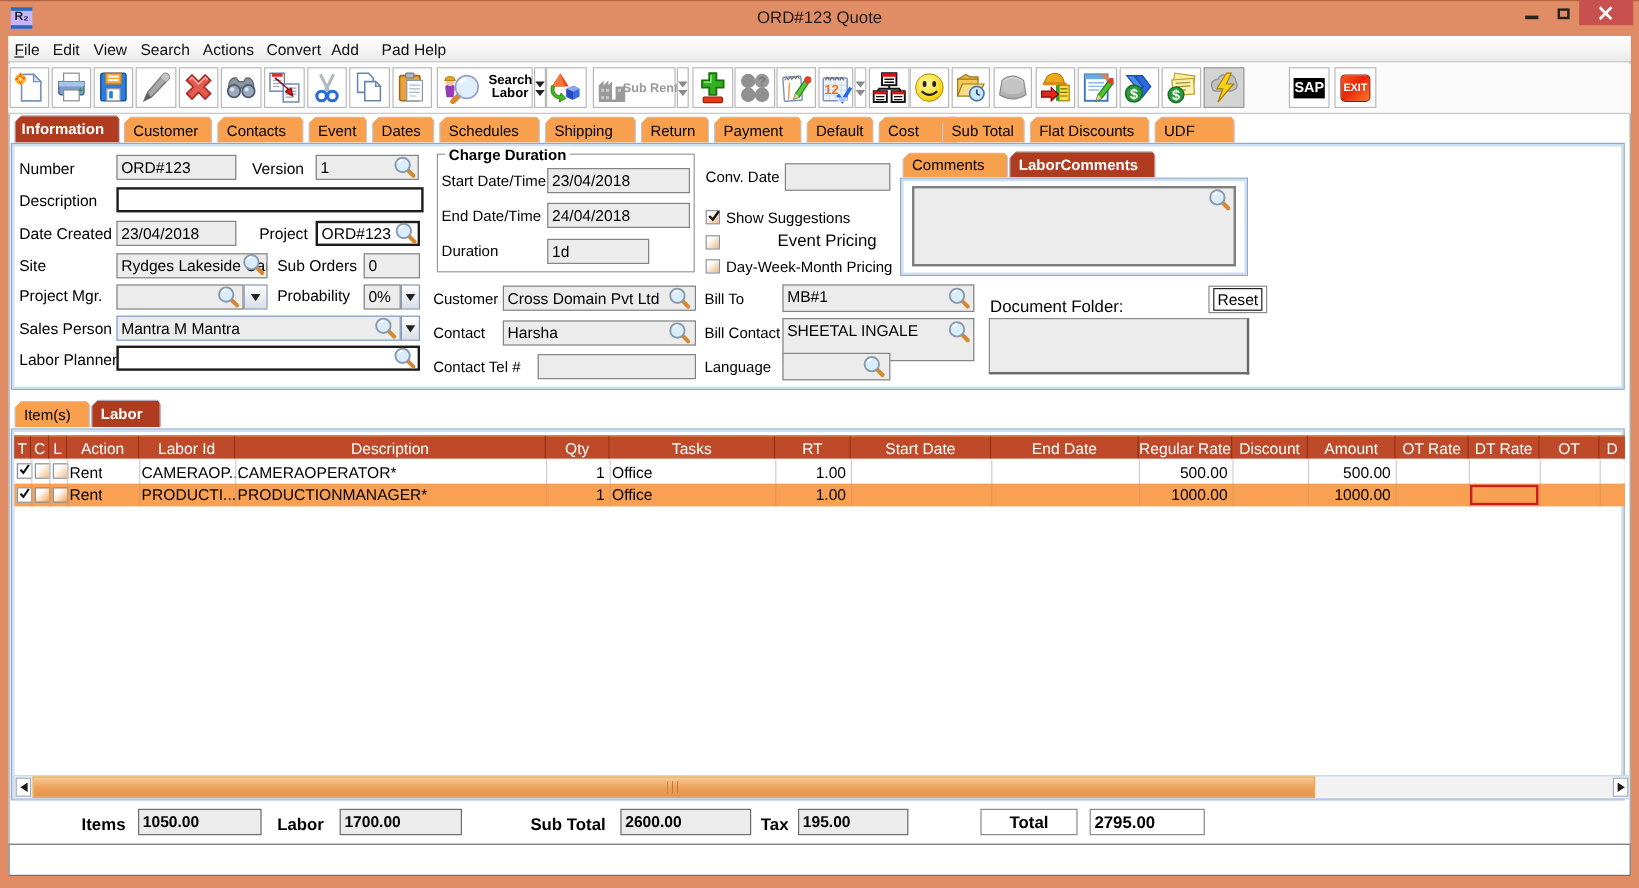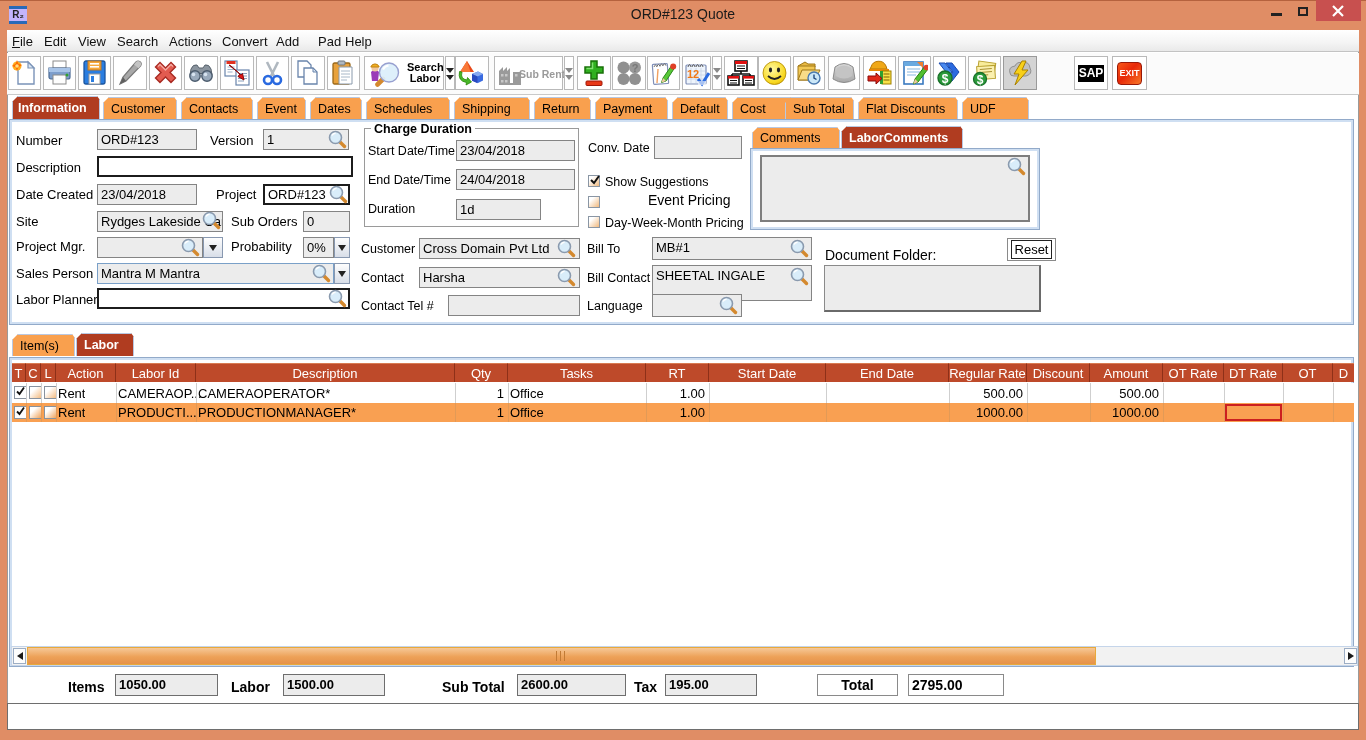--- a/index.html
+++ b/index.html
@@ -540,21 +540,21 @@
 <div class="abs" style="left:17px;top:652px;width:0;height:0;border:4px solid transparent;border-right:6px solid #1a1a1a;border-left:none;"></div>
 <div class="abs" style="left:27px;top:647px;width:1069px;height:18px;background:linear-gradient(#f6c897,#eda158 55%,#e5924a);border:1px solid #e8a93c;"></div>
 <div class="abs" style="left:556px;top:651px;width:9px;height:10px;background:repeating-linear-gradient(90deg,#c27b35 0,#c27b35 1px,transparent 1px,transparent 4px);"></div>
 <div class="abs" style="left:1344px;top:648px;width:13px;height:16px;background:#fdfdfd;border:1px solid #9daec5;"></div>
 <div class="abs" style="left:1348px;top:652px;width:0;height:0;border:4px solid transparent;border-left:6px solid #1a1a1a;border-right:none;"></div>
 </div>
 <div id="totals">
 <div class="lbl" style="left:68px;top:679px;font-weight:bold;font-size:14px;">Items</div>
 <div class="inp" style="left:115px;top:674px;width:103px;height:22px;border-color:#6e6e6e;font-weight:bold;line-height:20px;">1050.00</div>
 <div class="lbl" style="left:231px;top:679px;font-weight:bold;font-size:14px;">Labor</div>
-<div class="inp" style="left:283px;top:674px;width:102px;height:22px;border-color:#6e6e6e;font-weight:bold;line-height:20px;">1500.00</div>
+<div class="inp" style="left:283px;top:674px;width:102px;height:22px;border-color:#6e6e6e;font-weight:bold;line-height:20px;">1700.00</div>
 <div class="lbl" style="left:442px;top:679px;font-weight:bold;font-size:14px;">Sub Total</div>
 <div class="inp" style="left:517px;top:674px;width:109px;height:22px;border-color:#6e6e6e;font-weight:bold;line-height:20px;">2600.00</div>
 <div class="lbl" style="left:634px;top:679px;font-weight:bold;font-size:14px;">Tax</div>
 <div class="inp" style="left:665px;top:674px;width:92px;height:22px;border-color:#6e6e6e;font-weight:bold;line-height:20px;">195.00</div>
 <div class="abs" style="left:817px;top:674px;width:81px;height:22px;background:#fff;border:1px solid #8a8a8a;font-weight:bold;font-size:14px;text-align:center;line-height:20px;">Total</div>
 <div class="abs" style="left:908px;top:674px;width:96px;height:22px;background:#fff;border:1px solid #8a8a8a;font-weight:bold;font-size:14px;line-height:20px;padding-left:3px;">2795.00</div>
 </div>
 <div class="abs" style="left:7px;top:703px;width:1352px;height:27px;background:#fff;border:1px solid #6e6e6e;"></div>
 
 </body></html>

